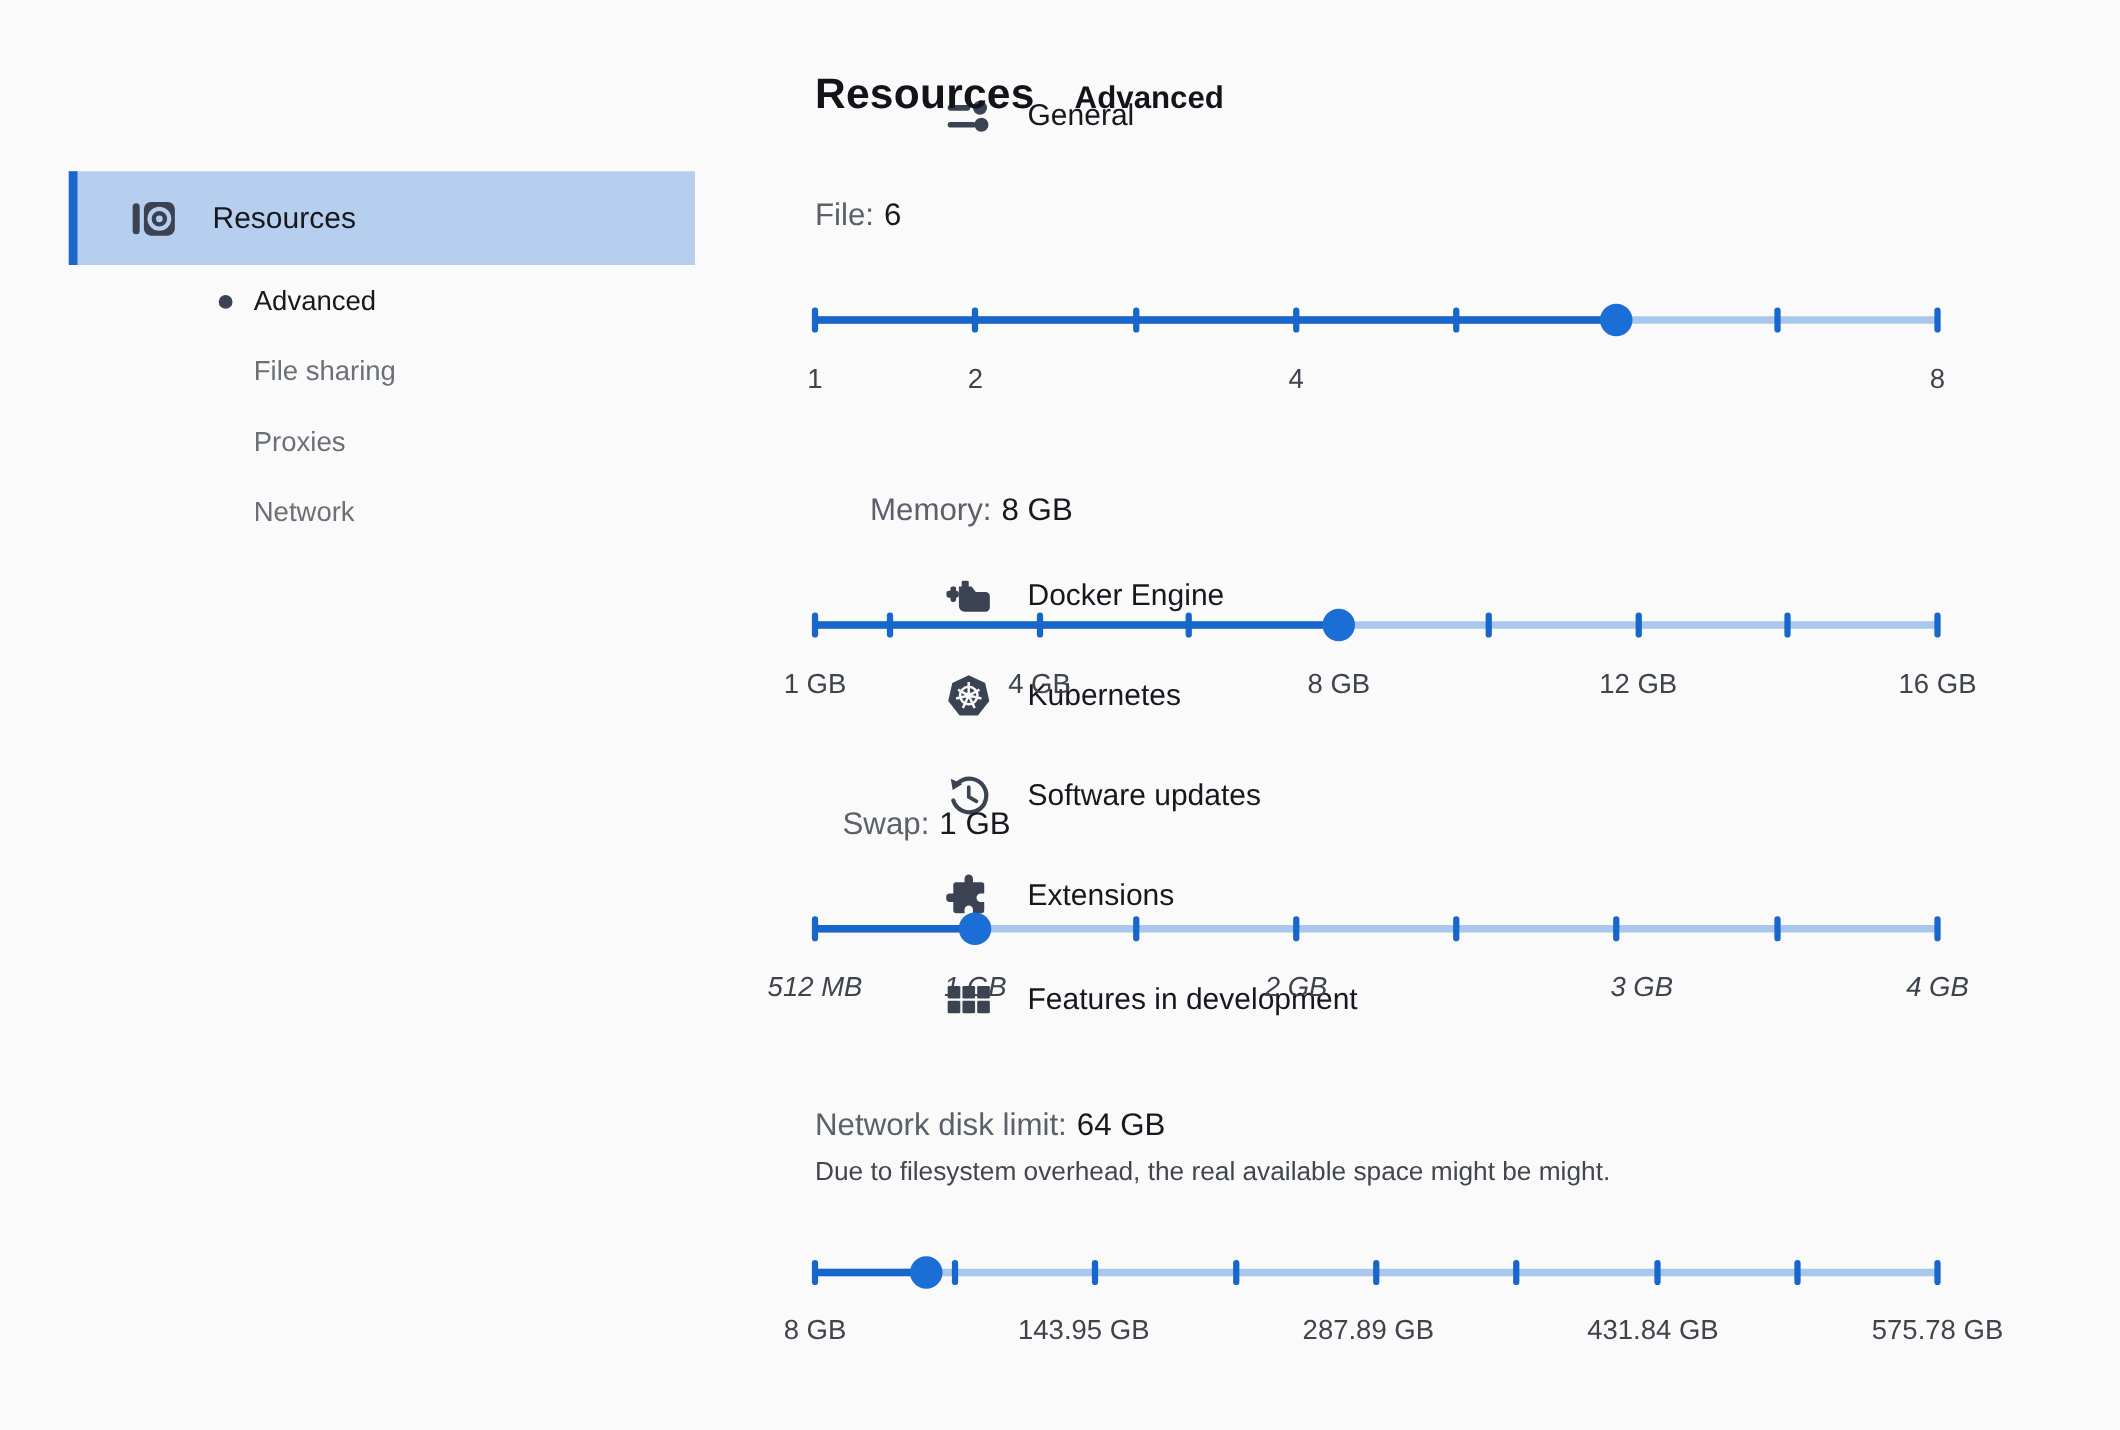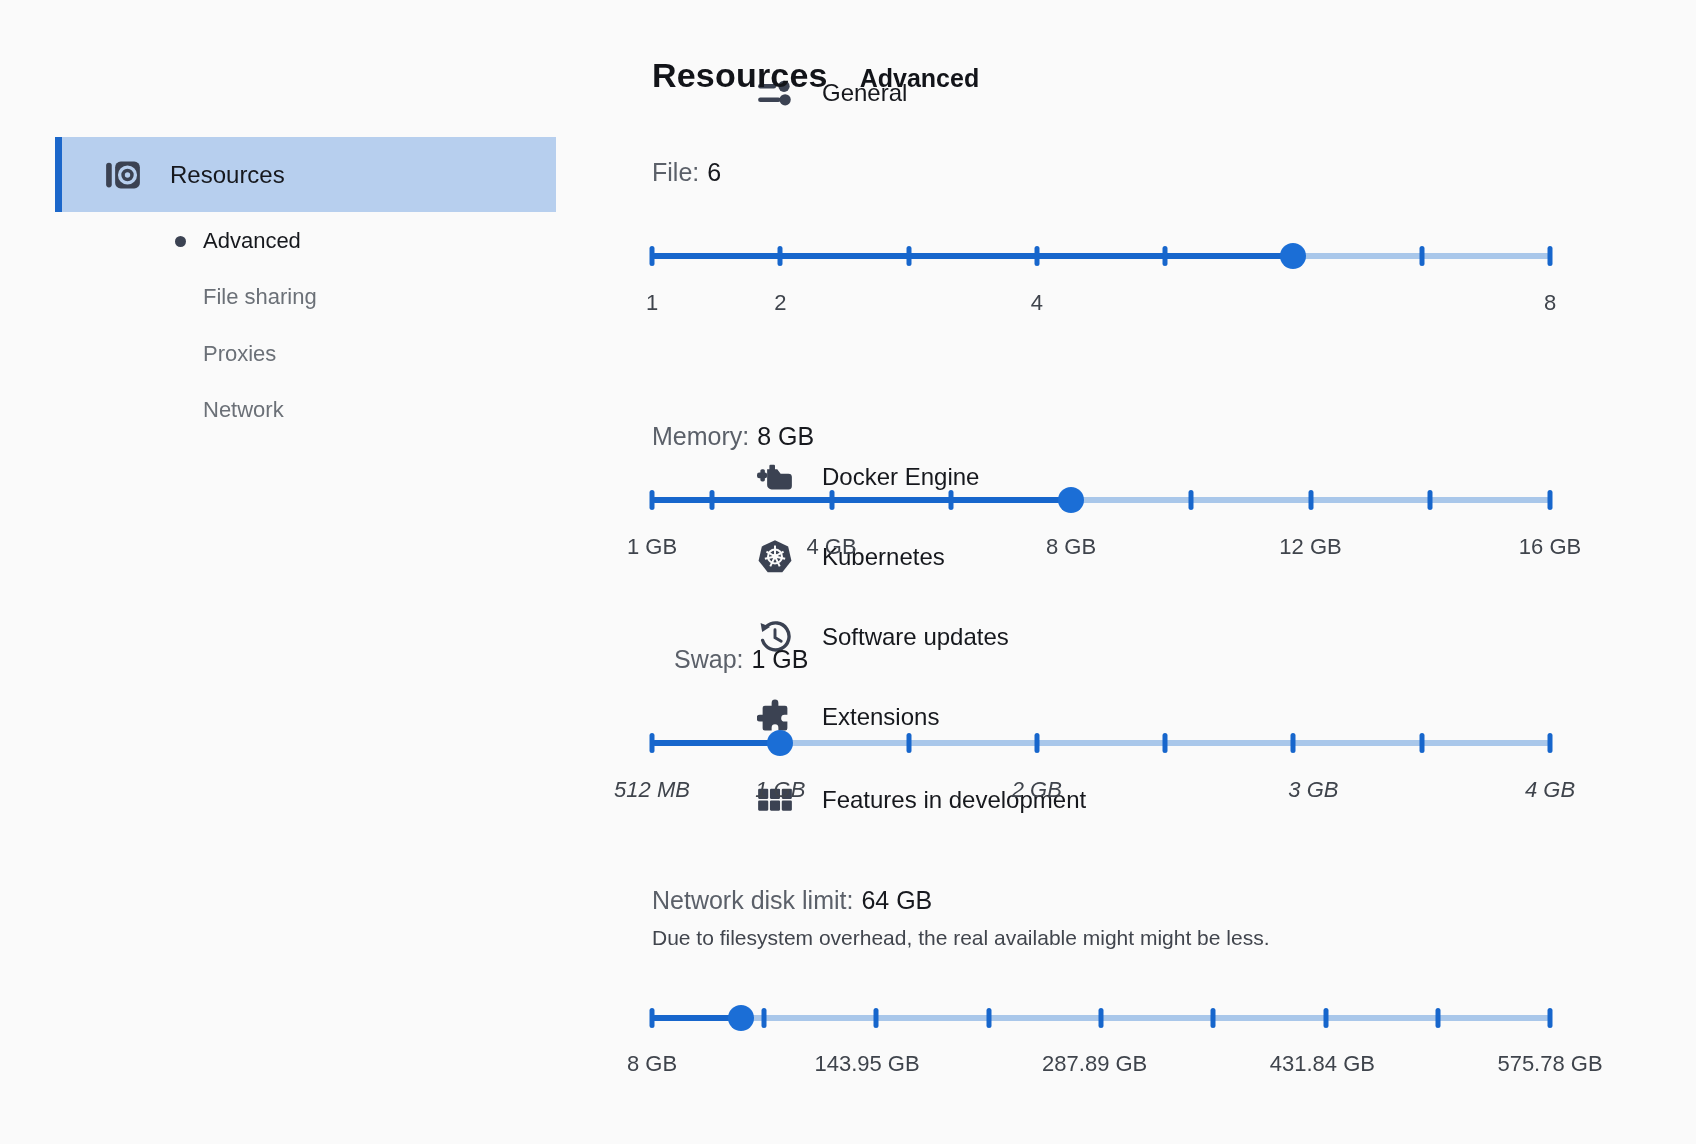--- a/index.html
+++ b/index.html
@@ -49,21 +49,21 @@
   .setting-note{position:absolute;left:0;font-size:21px;color:#41454d;white-space:nowrap;}
   .slider{position:absolute;left:0;width:898px;height:48px;}
   .slider .track{position:absolute;left:0;top:21px;width:100%;height:6px;border-radius:3px;background:var(--track-inactive);}
   .slider .fill{position:absolute;left:0;top:21px;height:6px;border-radius:3px;background:var(--track-fill);}
   .slider .tick{position:absolute;top:14px;width:5px;height:20px;border-radius:2.5px;background:var(--track-fill);transform:translateX(-50%);}
   .slider .thumb{position:absolute;top:11px;width:26px;height:26px;border-radius:50%;background:var(--thumb);transform:translateX(-50%);}
   .tick-labels{position:absolute;left:0;width:898px;height:28px;}
   .tick-labels span{position:absolute;transform:translateX(-50%);font-size:22px;color:var(--text-tick);white-space:nowrap;top:0;}
   
   #cpu-heading{top:158px;}   #cpu-slider{top:232px;}   #cpu-labels{top:290px;}
-  #mem-heading{top:422px;}   #mem-slider{top:476px;}   #mem-labels{top:534px;}
+  #mem-heading{top:394px;margin-left:44px;}   #mem-slider{top:476px;}   #mem-labels{top:534px;}
   #swap-heading{top:645px;margin-left:22px;}  #swap-slider{top:719px;}  #swap-labels{top:777px;font-style:italic;}
   #disk-heading{top:886px;}  #disk-note{top:926px;}    #disk-slider{top:994px;} #disk-labels{top:1051px;}
 </style>
 </head>
 <body>
 
 <div class="sidebar">
 
   <div class="nav-row main" style="top:75px">
     <span class="icon-box">
@@ -256,21 +256,21 @@
       <span style="left: 14.2857%;">1 GB</span>
       <span style="left: 42.8571%;">2 GB</span>
       <span style="left: 71.4286%; margin-left: 20px;">3 GB</span>
       <span style="left: 100%;">4 GB</span>
     </div>
 
   <div class="setting-heading" id="disk-heading">
     <span class="lbl">Network disk limit:</span>
     <span class="val">64 GB</span>
   </div>
-  <div class="setting-note" id="disk-note">Due to filesystem overhead, the real available might might be less.</div>
+  <div class="setting-note" id="disk-note">Due to filesystem overhead, the real available space might be might.</div>
   <div class="slider" id="disk-slider">
     <div class="track"></div>
     <div class="fill" style="width: 9.86298%;"></div>
     <div class="ticks">
         <div class="tick" style="left: 0%;"></div>
         <div class="tick" style="left: 12.4996%;"></div>
         <div class="tick" style="left: 24.9991%;"></div>
         <div class="tick" style="left: 37.5004%;"></div>
         <div class="tick" style="left: 50%;"></div>
         <div class="tick" style="left: 62.4996%;"></div>

